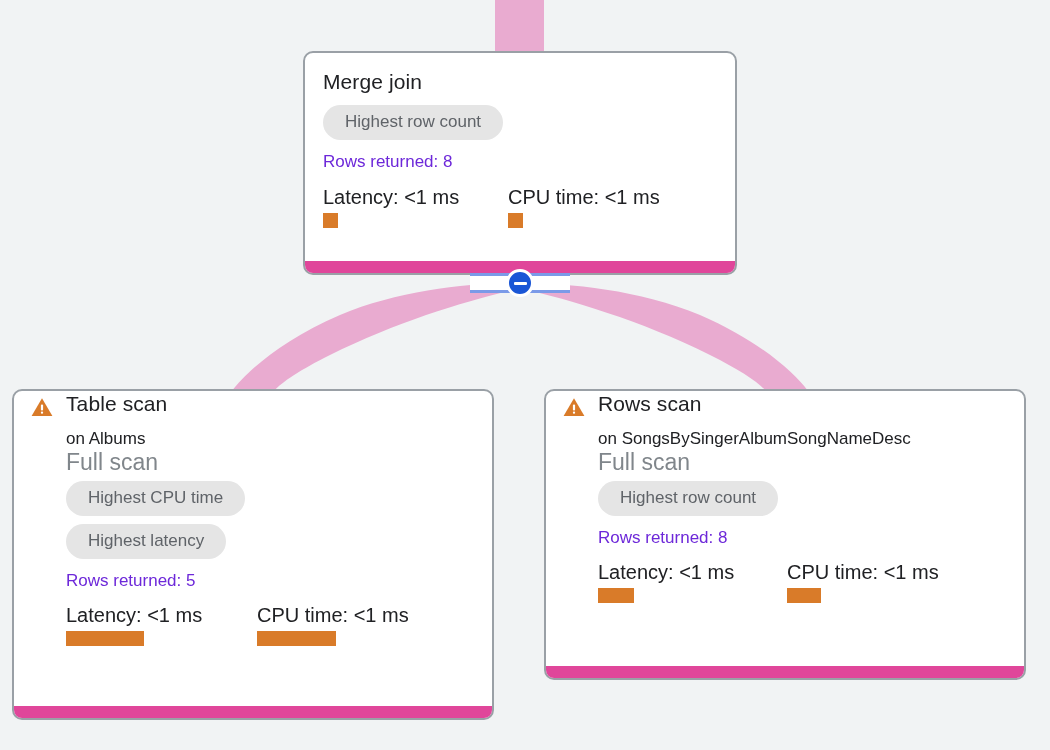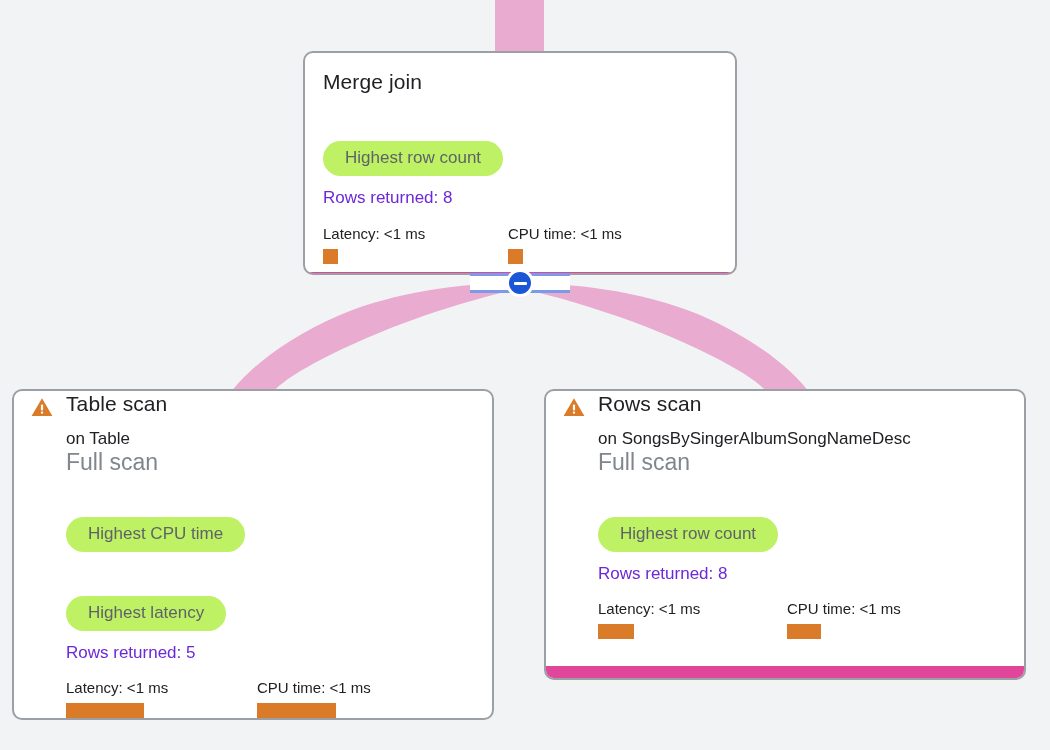--- a/index.html
+++ b/index.html
@@ -93,44 +93,43 @@
   }
 
   .chips {
     margin-top: 8px;
     display: flex;
     flex-direction: column;
     align-items: flex-start;
     gap: 8px;
   }
   .chip {
-    background: #bef264;
+    background: #e5e5e5;
     color: #5f6368;
     font-size: 17px;
     line-height: 20px;
     border-radius: 999px;
     padding: 7px 22px 8px 22px;
     white-space: nowrap;
-    margin-top: 36px;
   }
 
   .rows-returned {
     font-size: 17px;
     line-height: 22px;
     color: #6d28d9;
     margin-top: 11px;
     white-space: nowrap;
   }
 
   .metrics {
     margin-top: 13px;
     display: flex;
   }
   .metric-label {
-    font-size: 15px;
+    font-size: 20px;
     line-height: 21px;
     color: #202124;
     white-space: nowrap;
   }
   .metric-bar {
     margin-top: 5px;
     height: 15px;
     background: #d97b29;
   }
 
@@ -265,21 +264,21 @@
   <div class="node" id="node-table-scan">
     <div class="node-body">
       <div class="node-head">
         <svg class="warn-icon" viewBox="0 0 24 24">
           <path d="M12 3.2 L22.4 21 L1.6 21 Z" fill="#d97b29"></path>
           <rect x="10.9" y="9.4" width="2.2" height="6.0" rx="1" fill="#ffffff"></rect>
           <rect x="10.9" y="16.6" width="2.2" height="2.2" rx="1" fill="#ffffff"></rect>
         </svg>
         <div class="head-text">
           <div class="node-title">Table scan</div>
-          <div class="node-subtitle">on Table</div>
+          <div class="node-subtitle">on Albums</div>
           <div class="node-scantype">Full scan</div>
           <div class="chips">
             <span class="chip">Highest CPU time</span>
             <span class="chip">Highest latency</span>
           </div>
           <div class="rows-returned">Rows returned: 5</div>
           <div class="metrics">
             <div class="metric metric-col-0">
               <div class="metric-label">Latency: &lt;1 ms</div>
               <div class="metric-bar" style="width: 78px;"></div>

